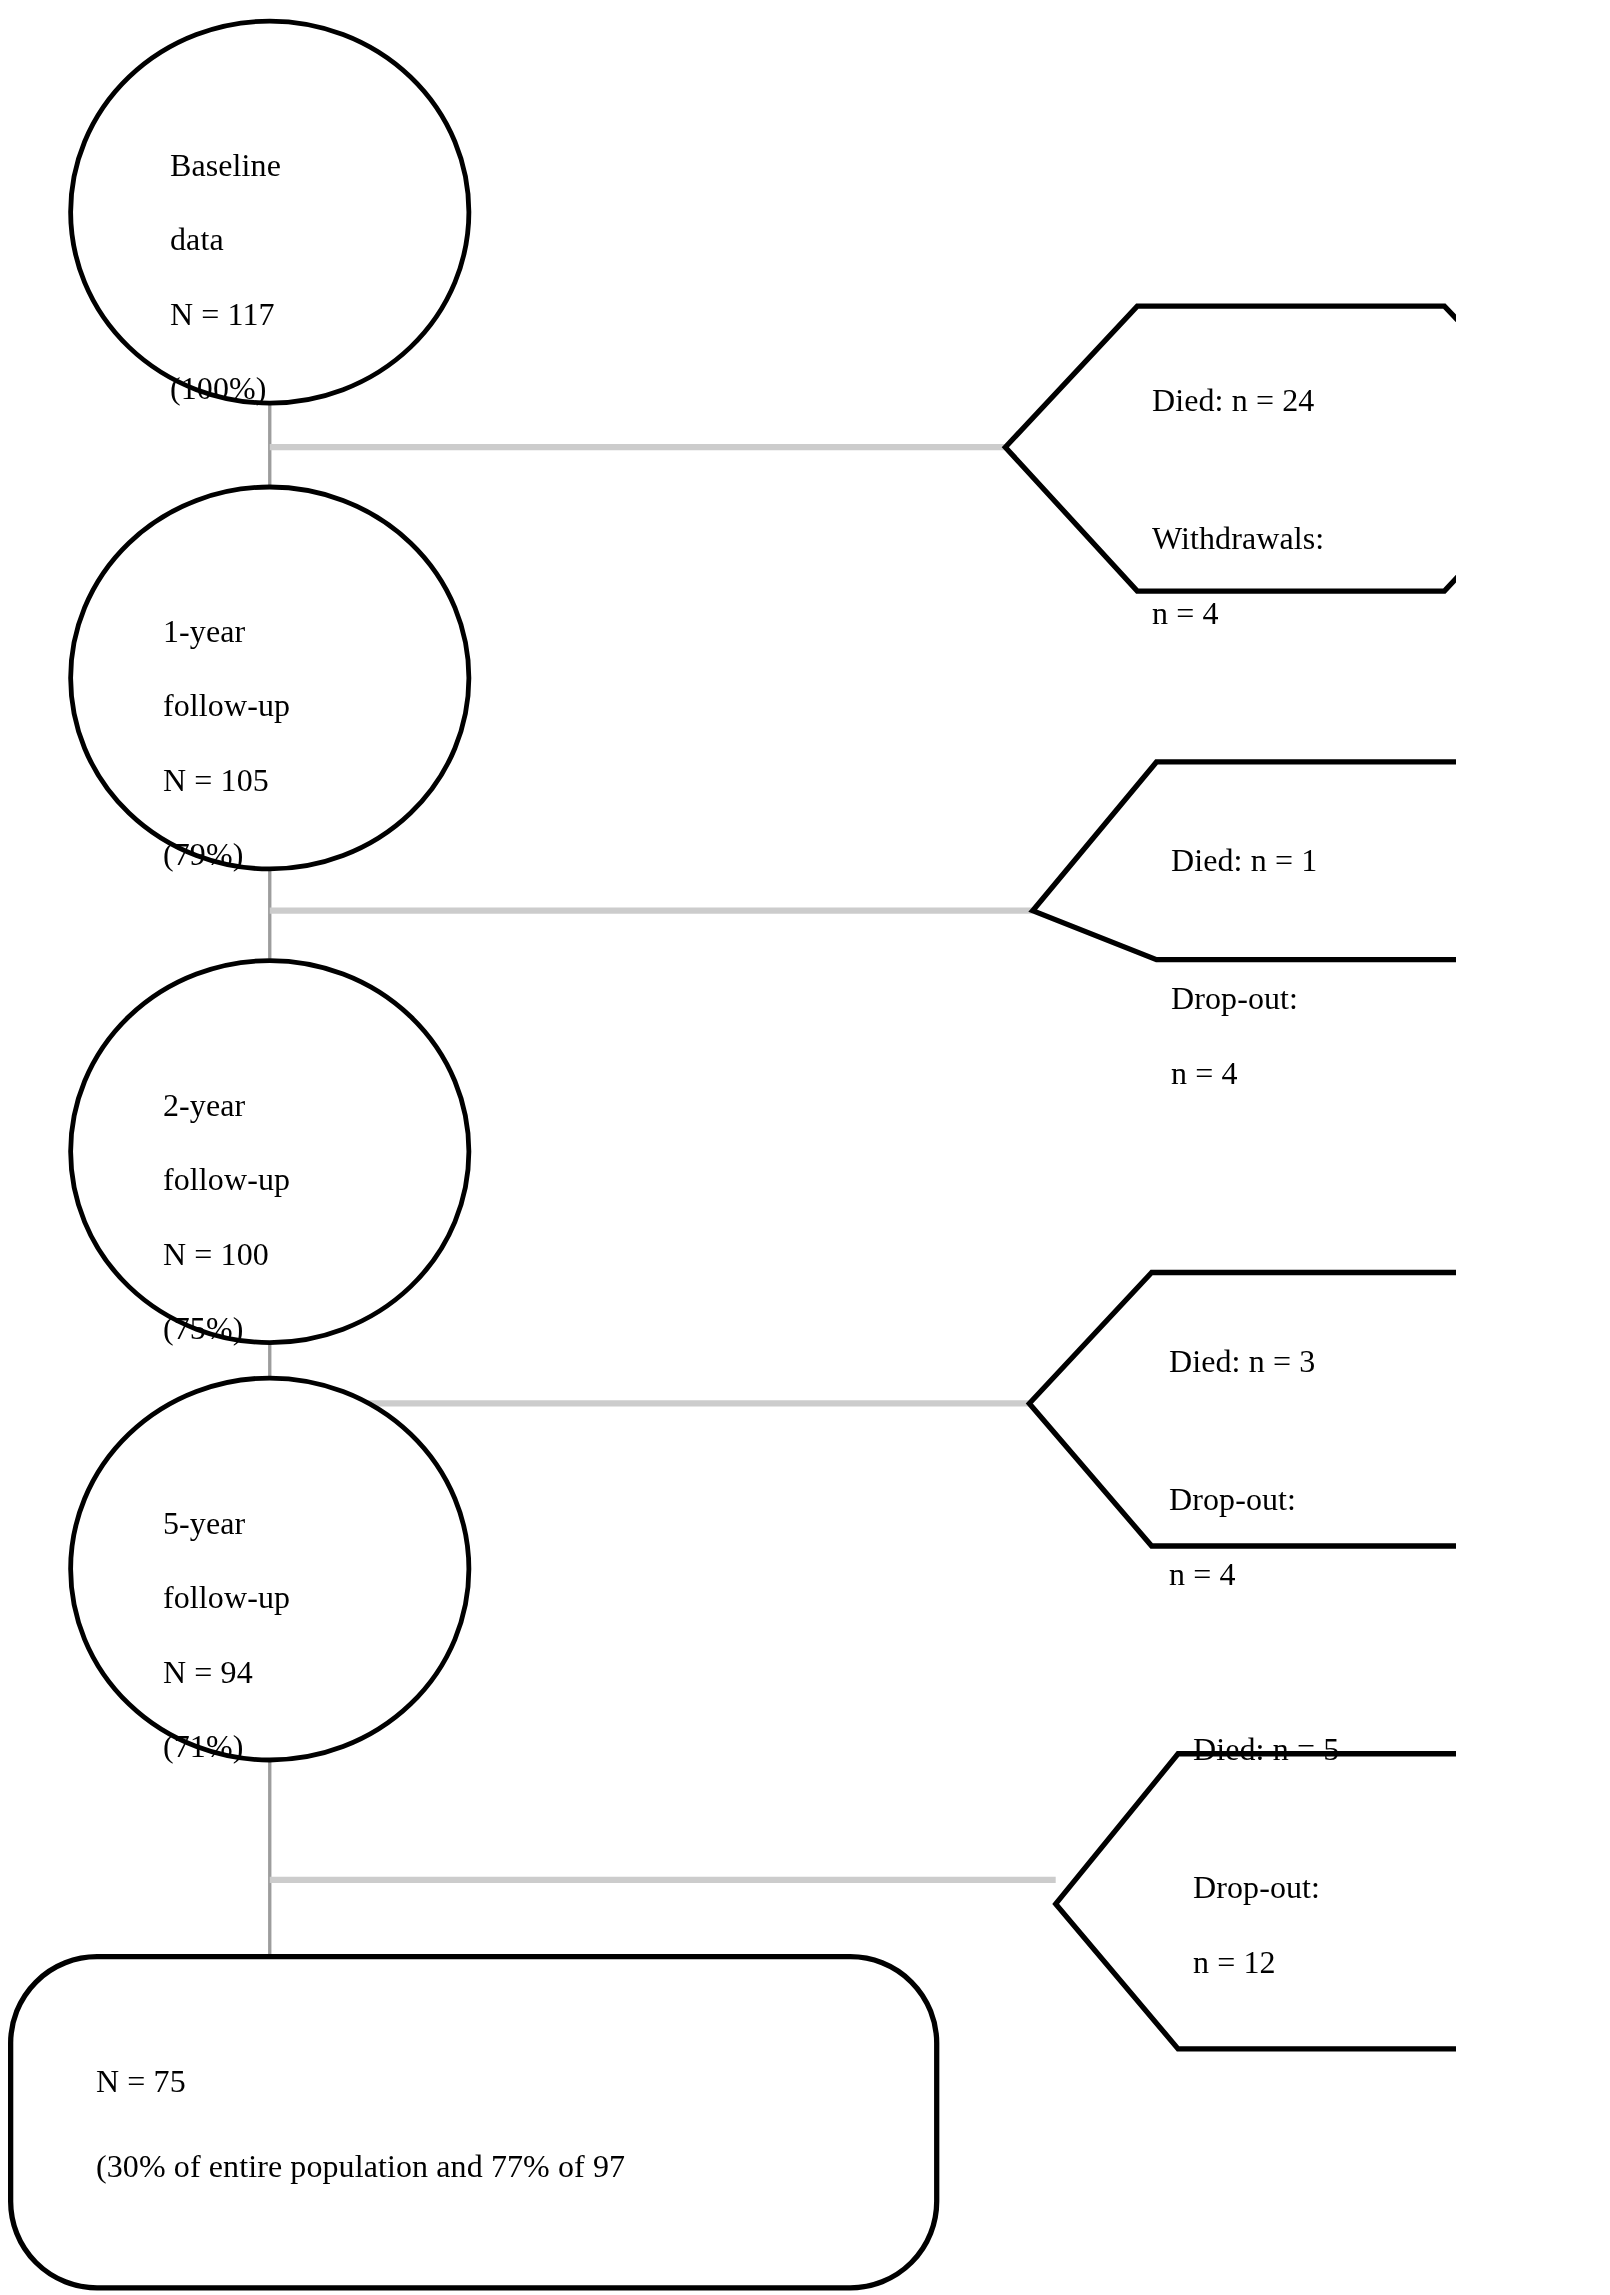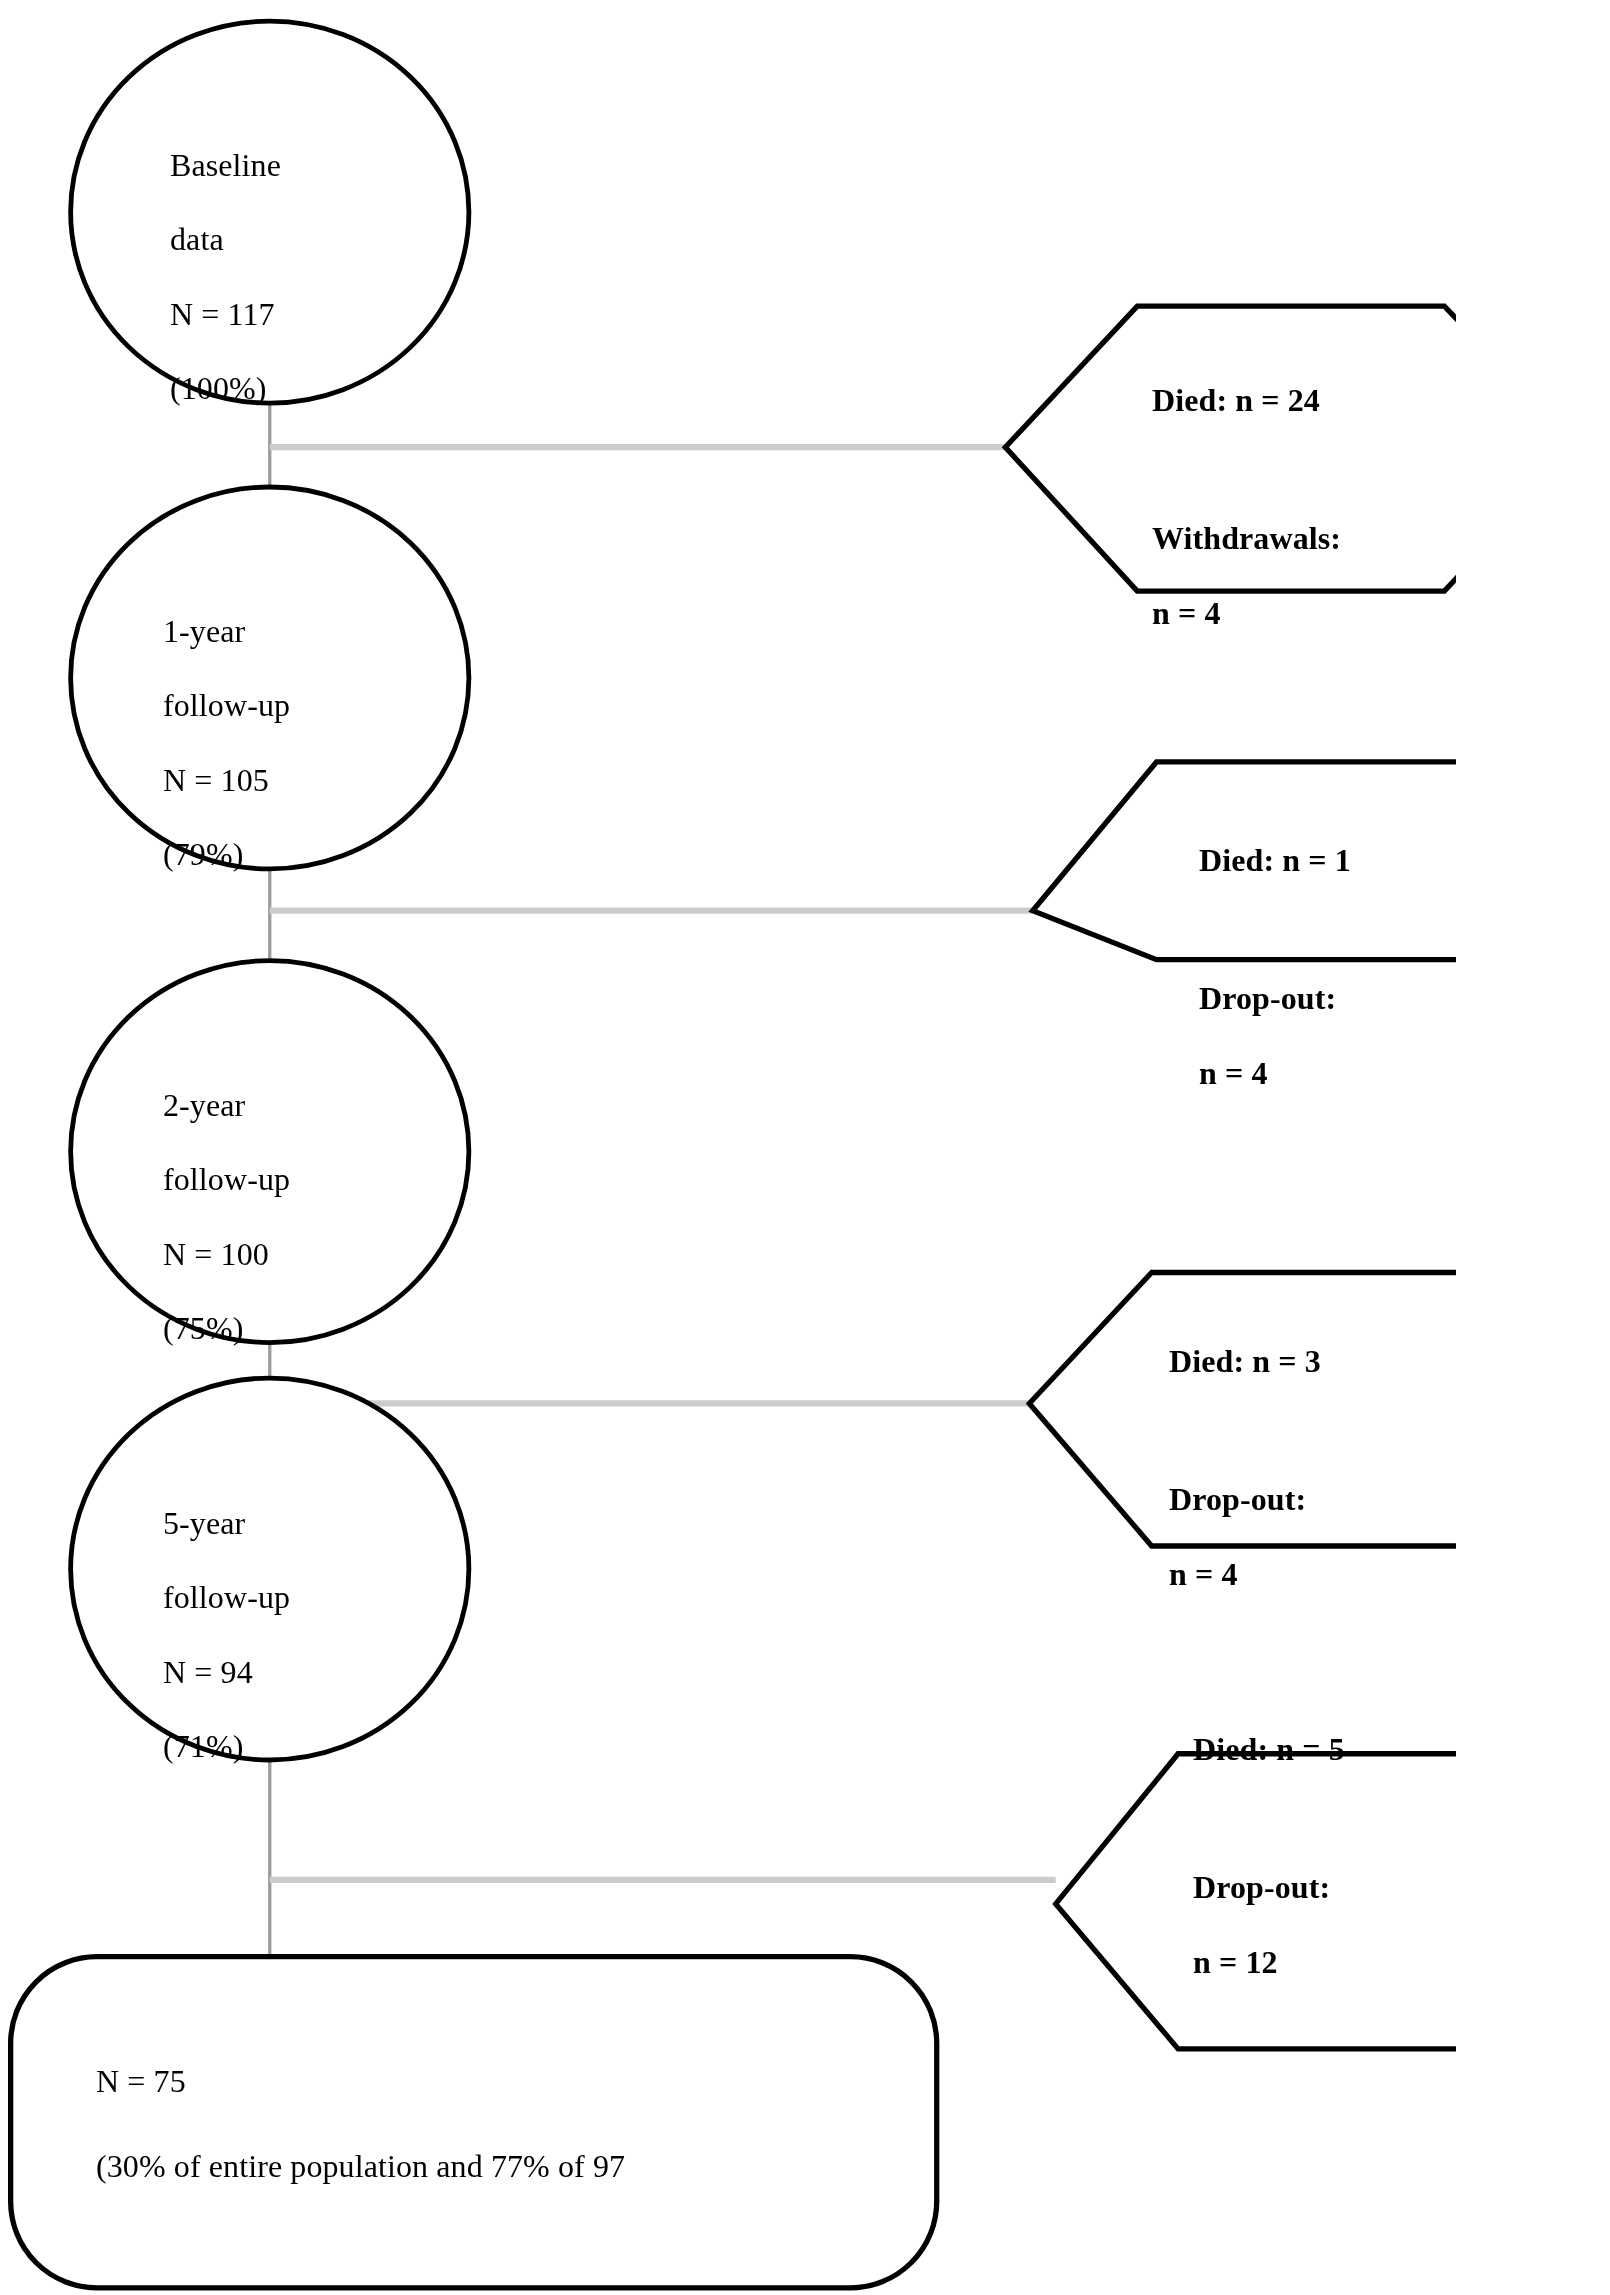--- a/index.html
+++ b/index.html
@@ -29,21 +29,20 @@
     color: #000000;
     white-space: pre-line;
     line-height: 1.16;
     letter-spacing: 0.1px;
   }
   .circle-text {
     font-size: 32px;
   }
   .hex-text {
     font-size: 32px;
-    font-weight: bold;
   }
   .hex-text .gap {
     display: block;
     height: 27px;
   }
   .final-text {
     font-size: 32px;
     line-height: 1.32;
   }
 </style>
@@ -122,21 +121,21 @@
     
   </div>
 
   <div class="node-text hex-text" style="left:1152px; top:345px;">
     <div>Died: n = 24</div>
     <span class="gap"></span>
     <div>Withdrawals:</div>
     <div>n = 4</div>
   </div>
 
-  <div class="node-text hex-text" style="left:1171px; top:805px;margin-left:28px;">
+  <div class="node-text hex-text" style="left:1171px; top:805px;">
     <div>Died: n = 1</div>
     <span class="gap"></span>
     <div>Drop-out:</div>
     <div>n = 4</div>
   </div>
 
   <div class="node-text hex-text" style="left:1169px; top:1306px;">
     <div>Died: n = 3</div>
     <span class="gap"></span>
     <div>Drop-out:</div>

